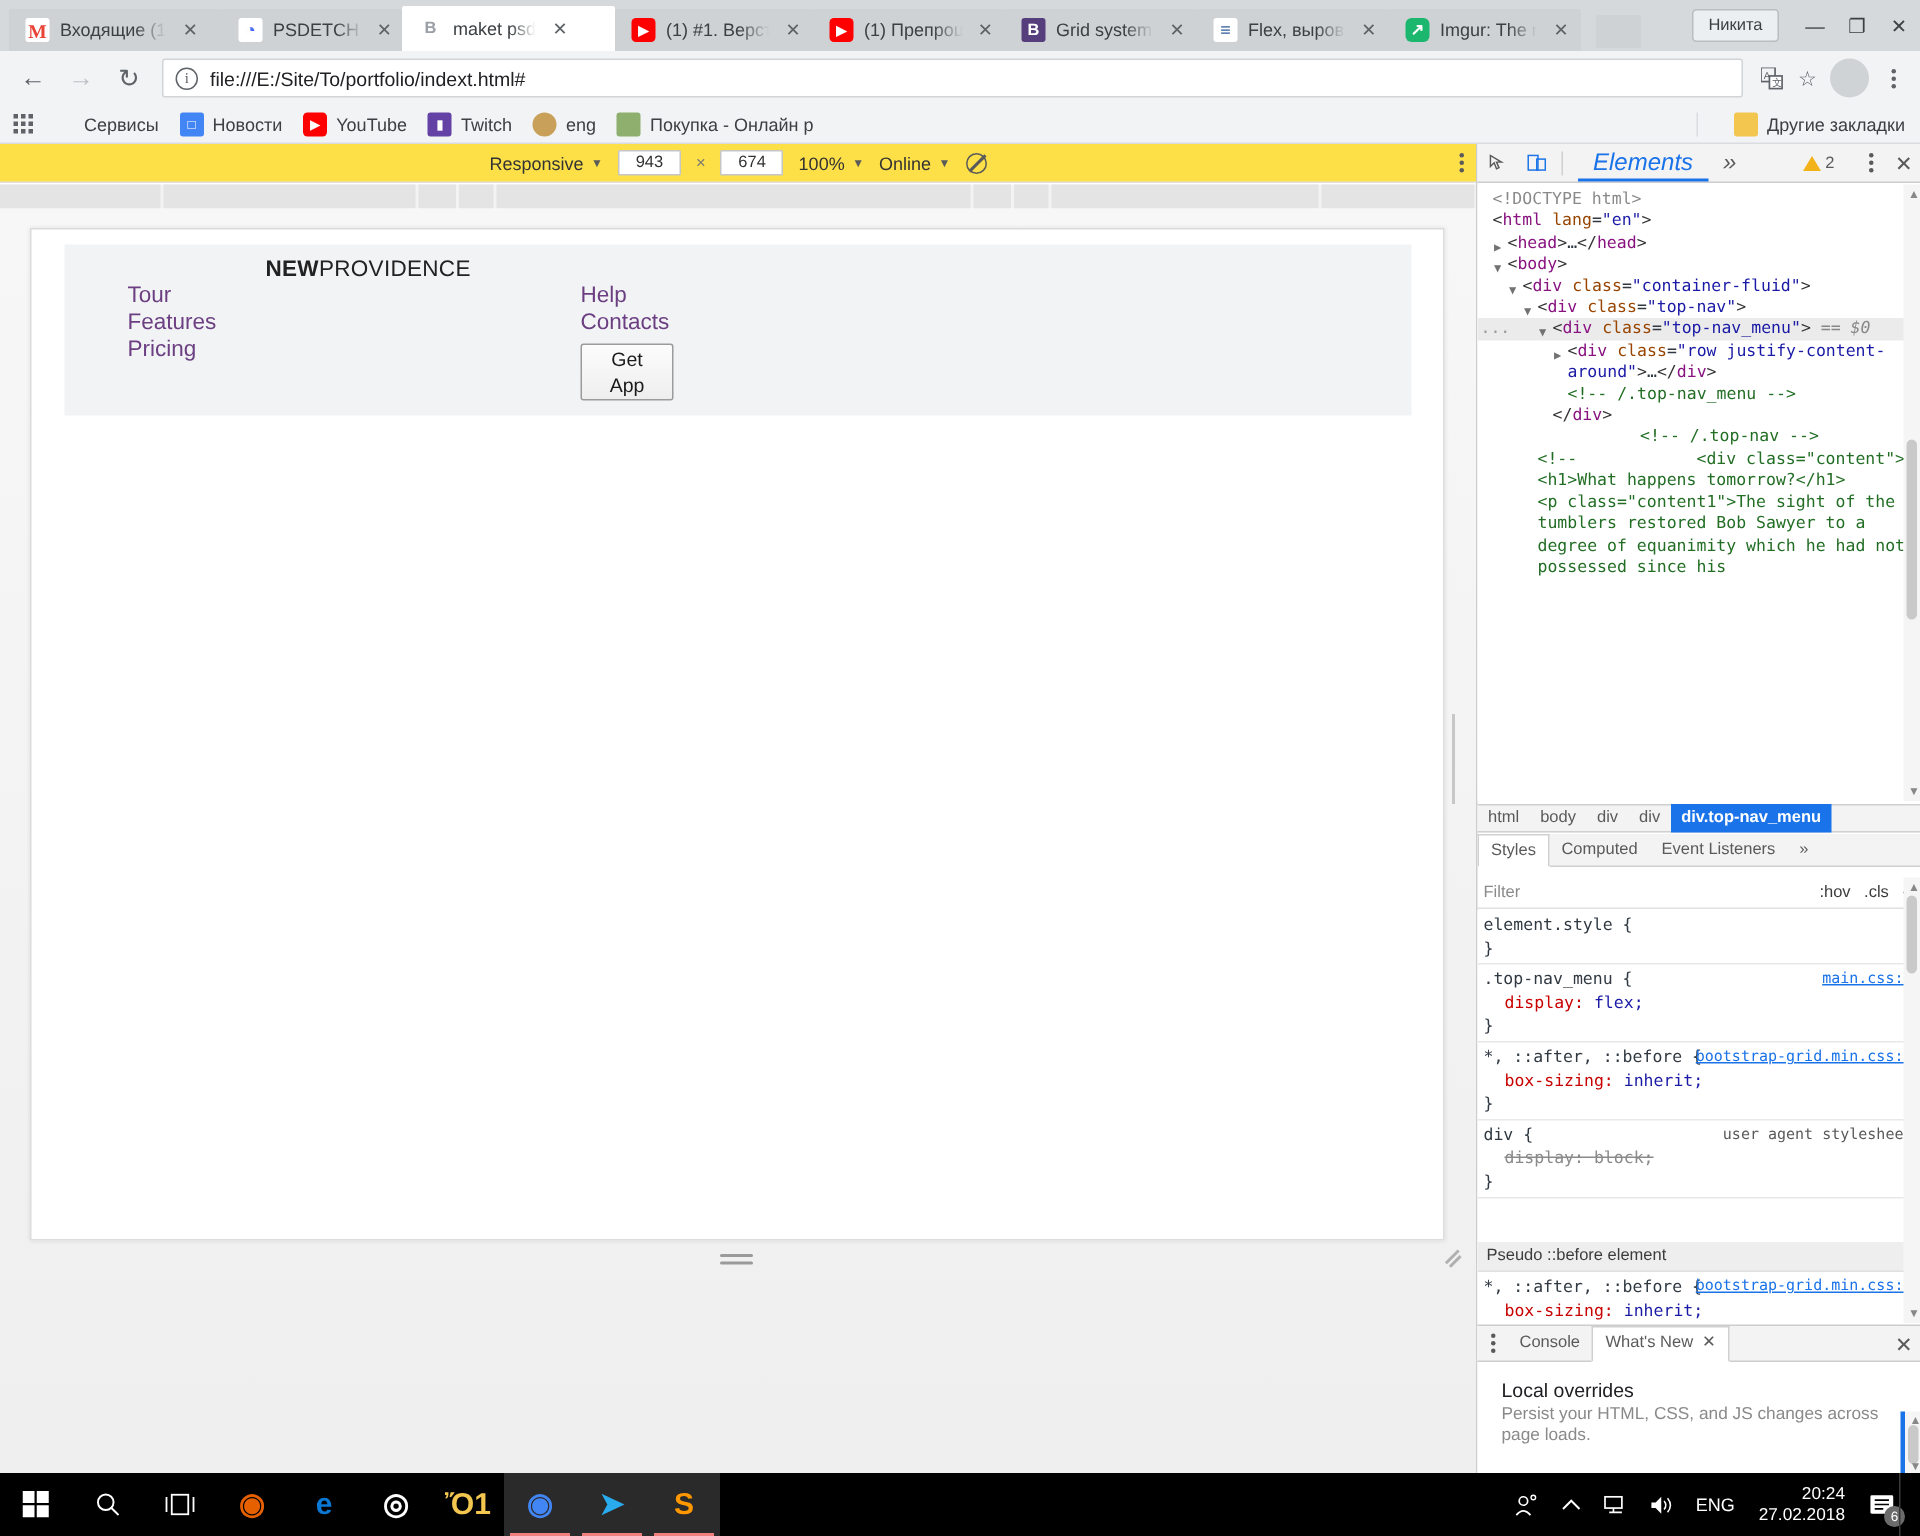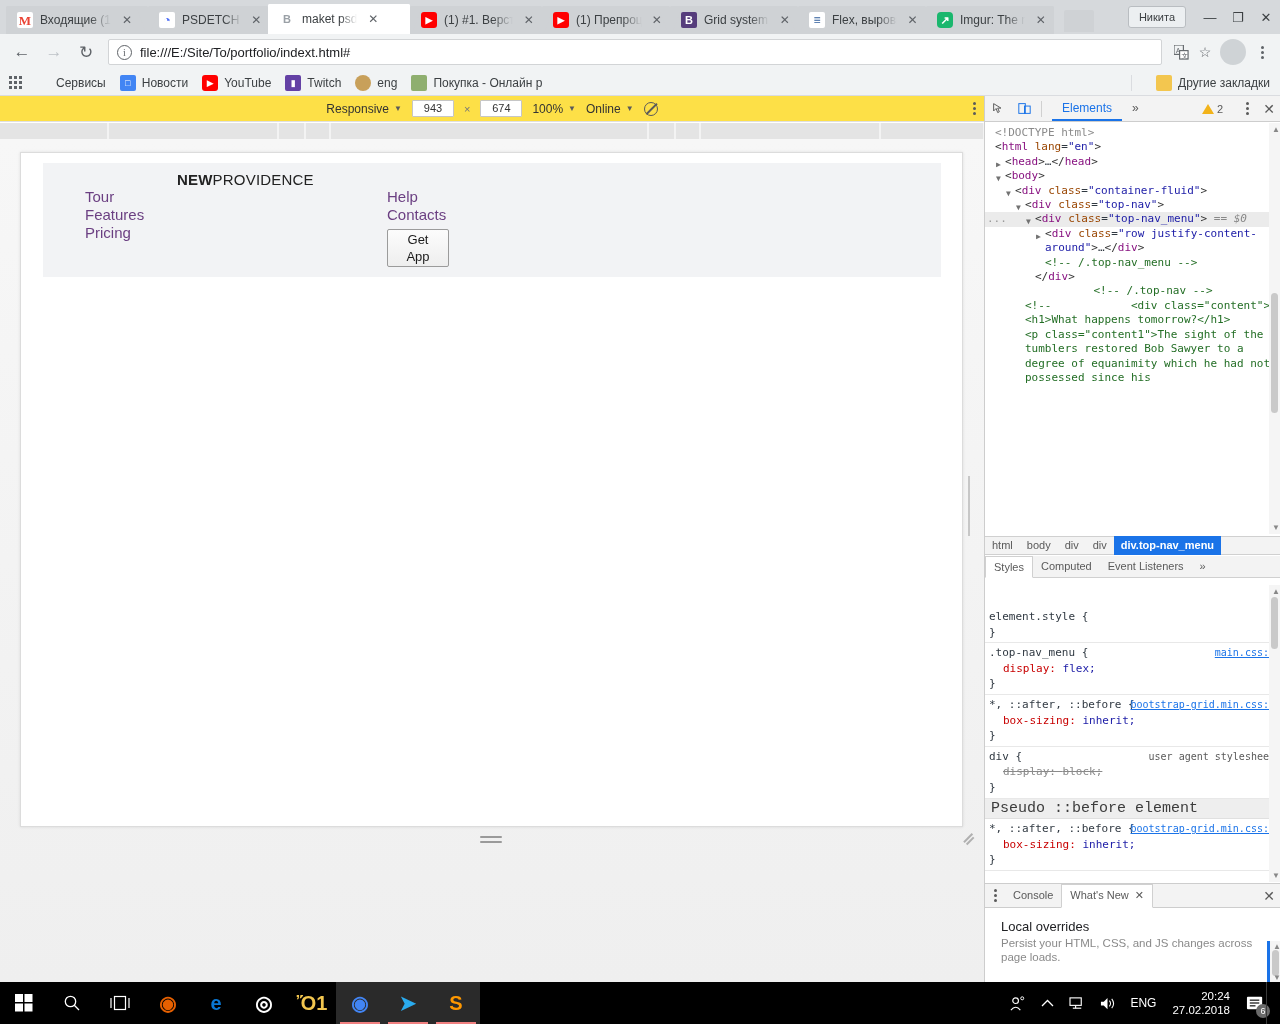--- a/index.html
+++ b/index.html
@@ -198,21 +198,21 @@
   
   #devtools { position:absolute; left:984px; top:0; width:296px; height:886px;
     background:#fff; border-left:1px solid #cdcdcd; font-size:11px; color:#303942; }
   #dt-splitter { position:absolute; left:968px; top:380px; width:6px; height:30px; }
   #dt-splitter i { display:block; width:2px; height:30px; background:#c7c7c7; float:left; margin-right:2px;}
 
   #dt-header { position:absolute; left:0; top:0; width:296px; height:26px;
     background:#f3f3f3; border-bottom:1px solid #cdcdcd; display:flex; align-items:center; }
   .dt-hicon { width:26px; height:24px; display:flex; align-items:center; justify-content:center; color:#5a5a5a; }
   #dt-tabs { display:flex; align-items:center; height:26px; margin-left:6px; }
-  .dt-tab { padding:0 10px; height:25px; line-height:25px; font-size:12px; color:#5a5a5a; }
+  .dt-tab { padding:0 10px; height:25px; line-height:25px; font-size:16px; color:#5a5a5a;font-style:italic; }
   .dt-tab.sel { color:#1a73e8; border-bottom:2px solid #1a73e8; }
   #dt-warn { position:absolute; right:58px; display:flex; align-items:center; gap:3px; font-size:11px; color:#5a5a5a; }
   #warn-tri { width:0;height:0;border-left:6px solid transparent;border-right:6px solid transparent;
      border-bottom:10px solid #f2b31a; position:relative;}
   #dt-kebab { position:absolute; right:32px; display:flex; flex-direction:column; gap:2px; }
   #dt-kebab i { width:3px;height:3px;background:#5a5a5a;border-radius:50%; }
   #dt-close { position:absolute; right:6px; font-size:14px; color:#5a5a5a; }
 
   
   #dom-tree { position:absolute; left:0; top:27px; width:296px; height:411px;
@@ -252,22 +252,22 @@
   
   #css-pane { position:absolute; left:0; top:511px; width:296px; height:275px; overflow:hidden;
      font-family:"DejaVu Sans Mono", monospace; font-size:11px; line-height:15.6px; background:#fff;}
   .rule { padding:2px 6px 2px 4px; border-bottom:1px solid #e8e8e8; position:relative; }
   .sel-txt { color:#303942; }
   .prop { color:#c80000; padding-left:14px; }
   .val  { color:#1a1aa6; }
   .src  { position:absolute; right:6px; top:2px; color:#1a73e8; text-decoration:underline; font-size:10px; }
   .ua   { position:absolute; right:6px; top:2px; color:#5a5a5a; font-size:10px; }
   .struck { text-decoration:line-through; color:#8a8a8a; }
-  .pseudo-hdr { background:#eeeeee; color:#3c3c3c; font-family:Liberation Mono, monospace;
-    font-size:15px; padding:2px 6px; border-bottom:1px solid #e0e0e0; }
+  .pseudo-hdr { background:#eeeeee; color:#3c3c3c; font-family:Liberation Sans, sans-serif;
+    font-size:11px; padding:2px 6px; border-bottom:1px solid #e0e0e0;margin-top:29px; }
   #css-scroll { position:absolute; right:0; top:489px; width:11px; height:297px; background:#f5f5f5; }
   #css-scroll .thumb { position:absolute; left:2px; top:12px; width:7px; height:52px; background:#c9c9c9; border-radius:4px;}
 
   
   #drawer { position:absolute; left:0; top:787px; width:296px; height:99px; background:#fff;
      border-top:1px solid #cdcdcd; }
   #drawer-tabs { height:24px; background:#f3f3f3; border-bottom:1px solid #cdcdcd;
      display:flex; align-items:center; }
   #dw-kebab { width:20px; display:flex; flex-direction:column; gap:2px; align-items:center; }
   #dw-kebab i { width:3px;height:3px;background:#5a5a5a;border-radius:50%; }
@@ -562,20 +562,28 @@
           <span class="cr sel">div.top-nav_menu</span>
         </div>
 
       <div id="styles-tabs">
           <span class="st-tab sel">Styles</span>
           <span class="st-tab">Computed</span>
           <span class="st-tab">Event Listeners</span>
           <span class="st-tab">»</span>
         </div>
 
+      <div id="filter-row">
+        <span class="lbl">Filter</span>
+        <span id="filter-right">
+          <span>:hov</span>
+          <span>.cls</span>
+          <span style="font-size:15px;">+</span>
+        </span>
+      </div>
 
       <div id="css-pane">
           <div class="rule">
             <div class="sel-txt">element.style {</div>
             <div>}</div>
           </div>
           <div class="rule">
             <div class="sel-txt">.top-nav_menu {</div>
             <span class="src">main.css:5</span>
             <div class="prop"><span>display: </span><span class="val">flex;</span></div>

